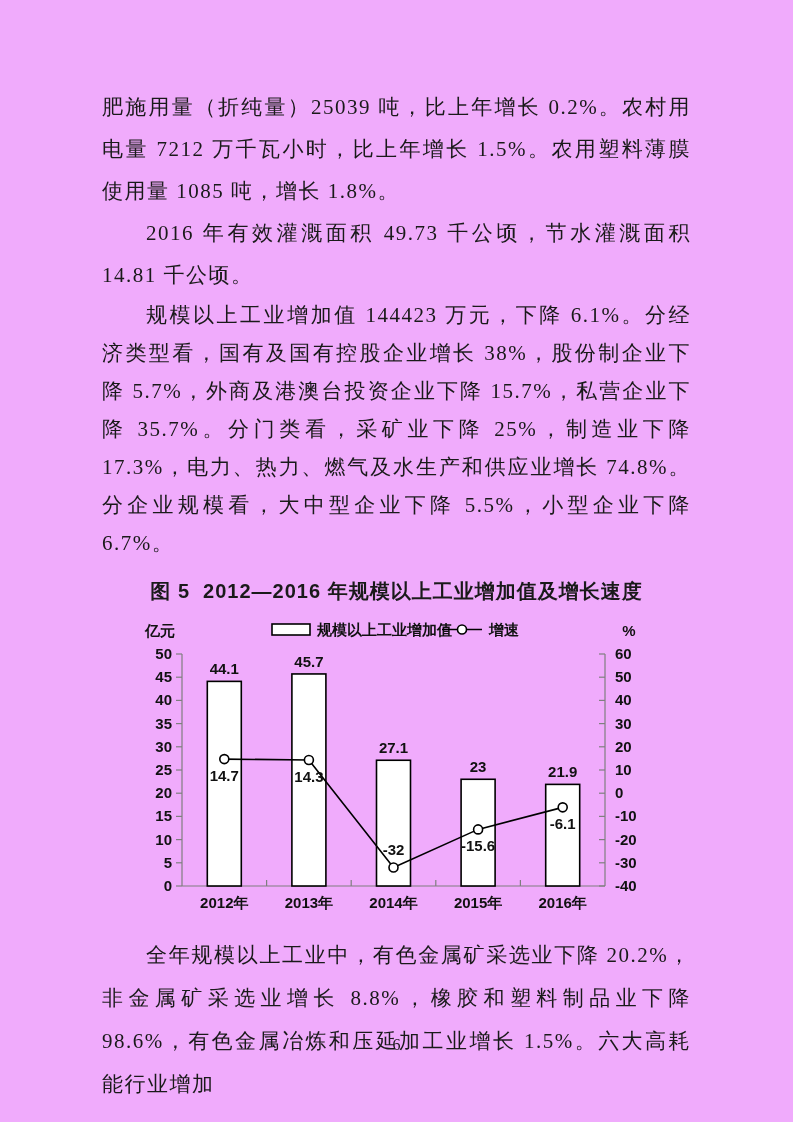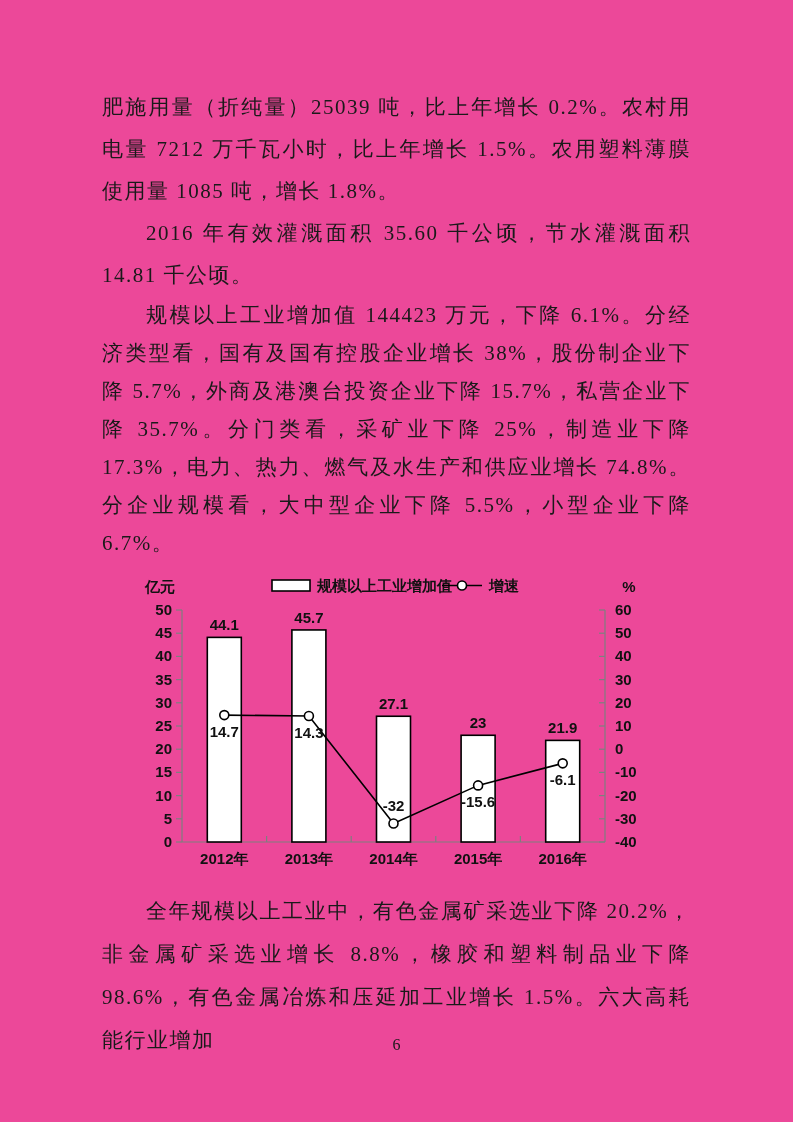--- a/index.html
+++ b/index.html
@@ -1,20 +1,20 @@
 <!DOCTYPE html>
 <html><head>
 <meta charset="utf-8">
 <style>
   html,body{margin:0;padding:0;background:#e8e8e8;}
   .page{
     position:relative;
     width:793px;height:1122px;
     margin:0 auto;
-    background:#ec4899;
+    background:#f0abfc;
     overflow:hidden;
     font-family:"Liberation Serif","DejaVu Serif",serif;
     color:#1a1a1a;
   }
   .content{
     position:absolute;
     left:102px;top:0;
     width:589px;
   }
   .body-text{
@@ -70,25 +70,26 @@
   .ctext{font-family:"Liberation Sans","DejaVu Sans",sans-serif;font-size:15px;fill:#111111;}
 </style>
 </head>
 <body>
 
 <div class="page">
   <div class="content">
 
     <p class="body-text p1">肥施用量（折纯量）25039 吨，比上年增长 0.2%。农村用电量 7212 万千瓦小时，比上年增长 1.5%。农用塑料薄膜使用量 1085 吨，增长 1.8%。</p>
 
-    <p class="body-text p2 indent">2016 年有效灌溉面积 35.60 千公顷，节水灌溉面积 14.81 千公顷。</p>
+    <p class="body-text p2 indent">2016 年有效灌溉面积 49.73 千公顷，节水灌溉面积 14.81 千公顷。</p>
 
 
     <p class="body-text p3 indent">规模以上工业增加值 144423 万元，下降 6.1%。分经济类型看，国有及国有控股企业增长 38%，股份制企业下降 5.7%，外商及港澳台投资企业下降 15.7%，私营企业下降 35.7%。分门类看，采矿业下降 25%，制造业下降 17.3%，电力、热力、燃气及水生产和供应业增长 74.8%。分企业规模看，大中型企业下降 5.5%，小型企业下降 6.7%。</p>
 
+    <p class="figure-caption">图 5  2012—2016 年规模以上工业增加值及增长速度</p>
 
     <div class="chart-wrap">
       <svg width="530" height="310" viewBox="0 0 530 310" xmlns="http://www.w3.org/2000/svg">
           <g>
             <text x="28" y="26" text-anchor="middle" class="ctext">亿元</text>
             <text x="497" y="26" text-anchor="middle" class="ctext">%</text>
           </g>
           <g>
             <rect x="140" y="14" width="38" height="11" class="bar"></rect>
             <text x="185" y="25" text-anchor="start" class="ctext">规模以上工业增加值</text>

